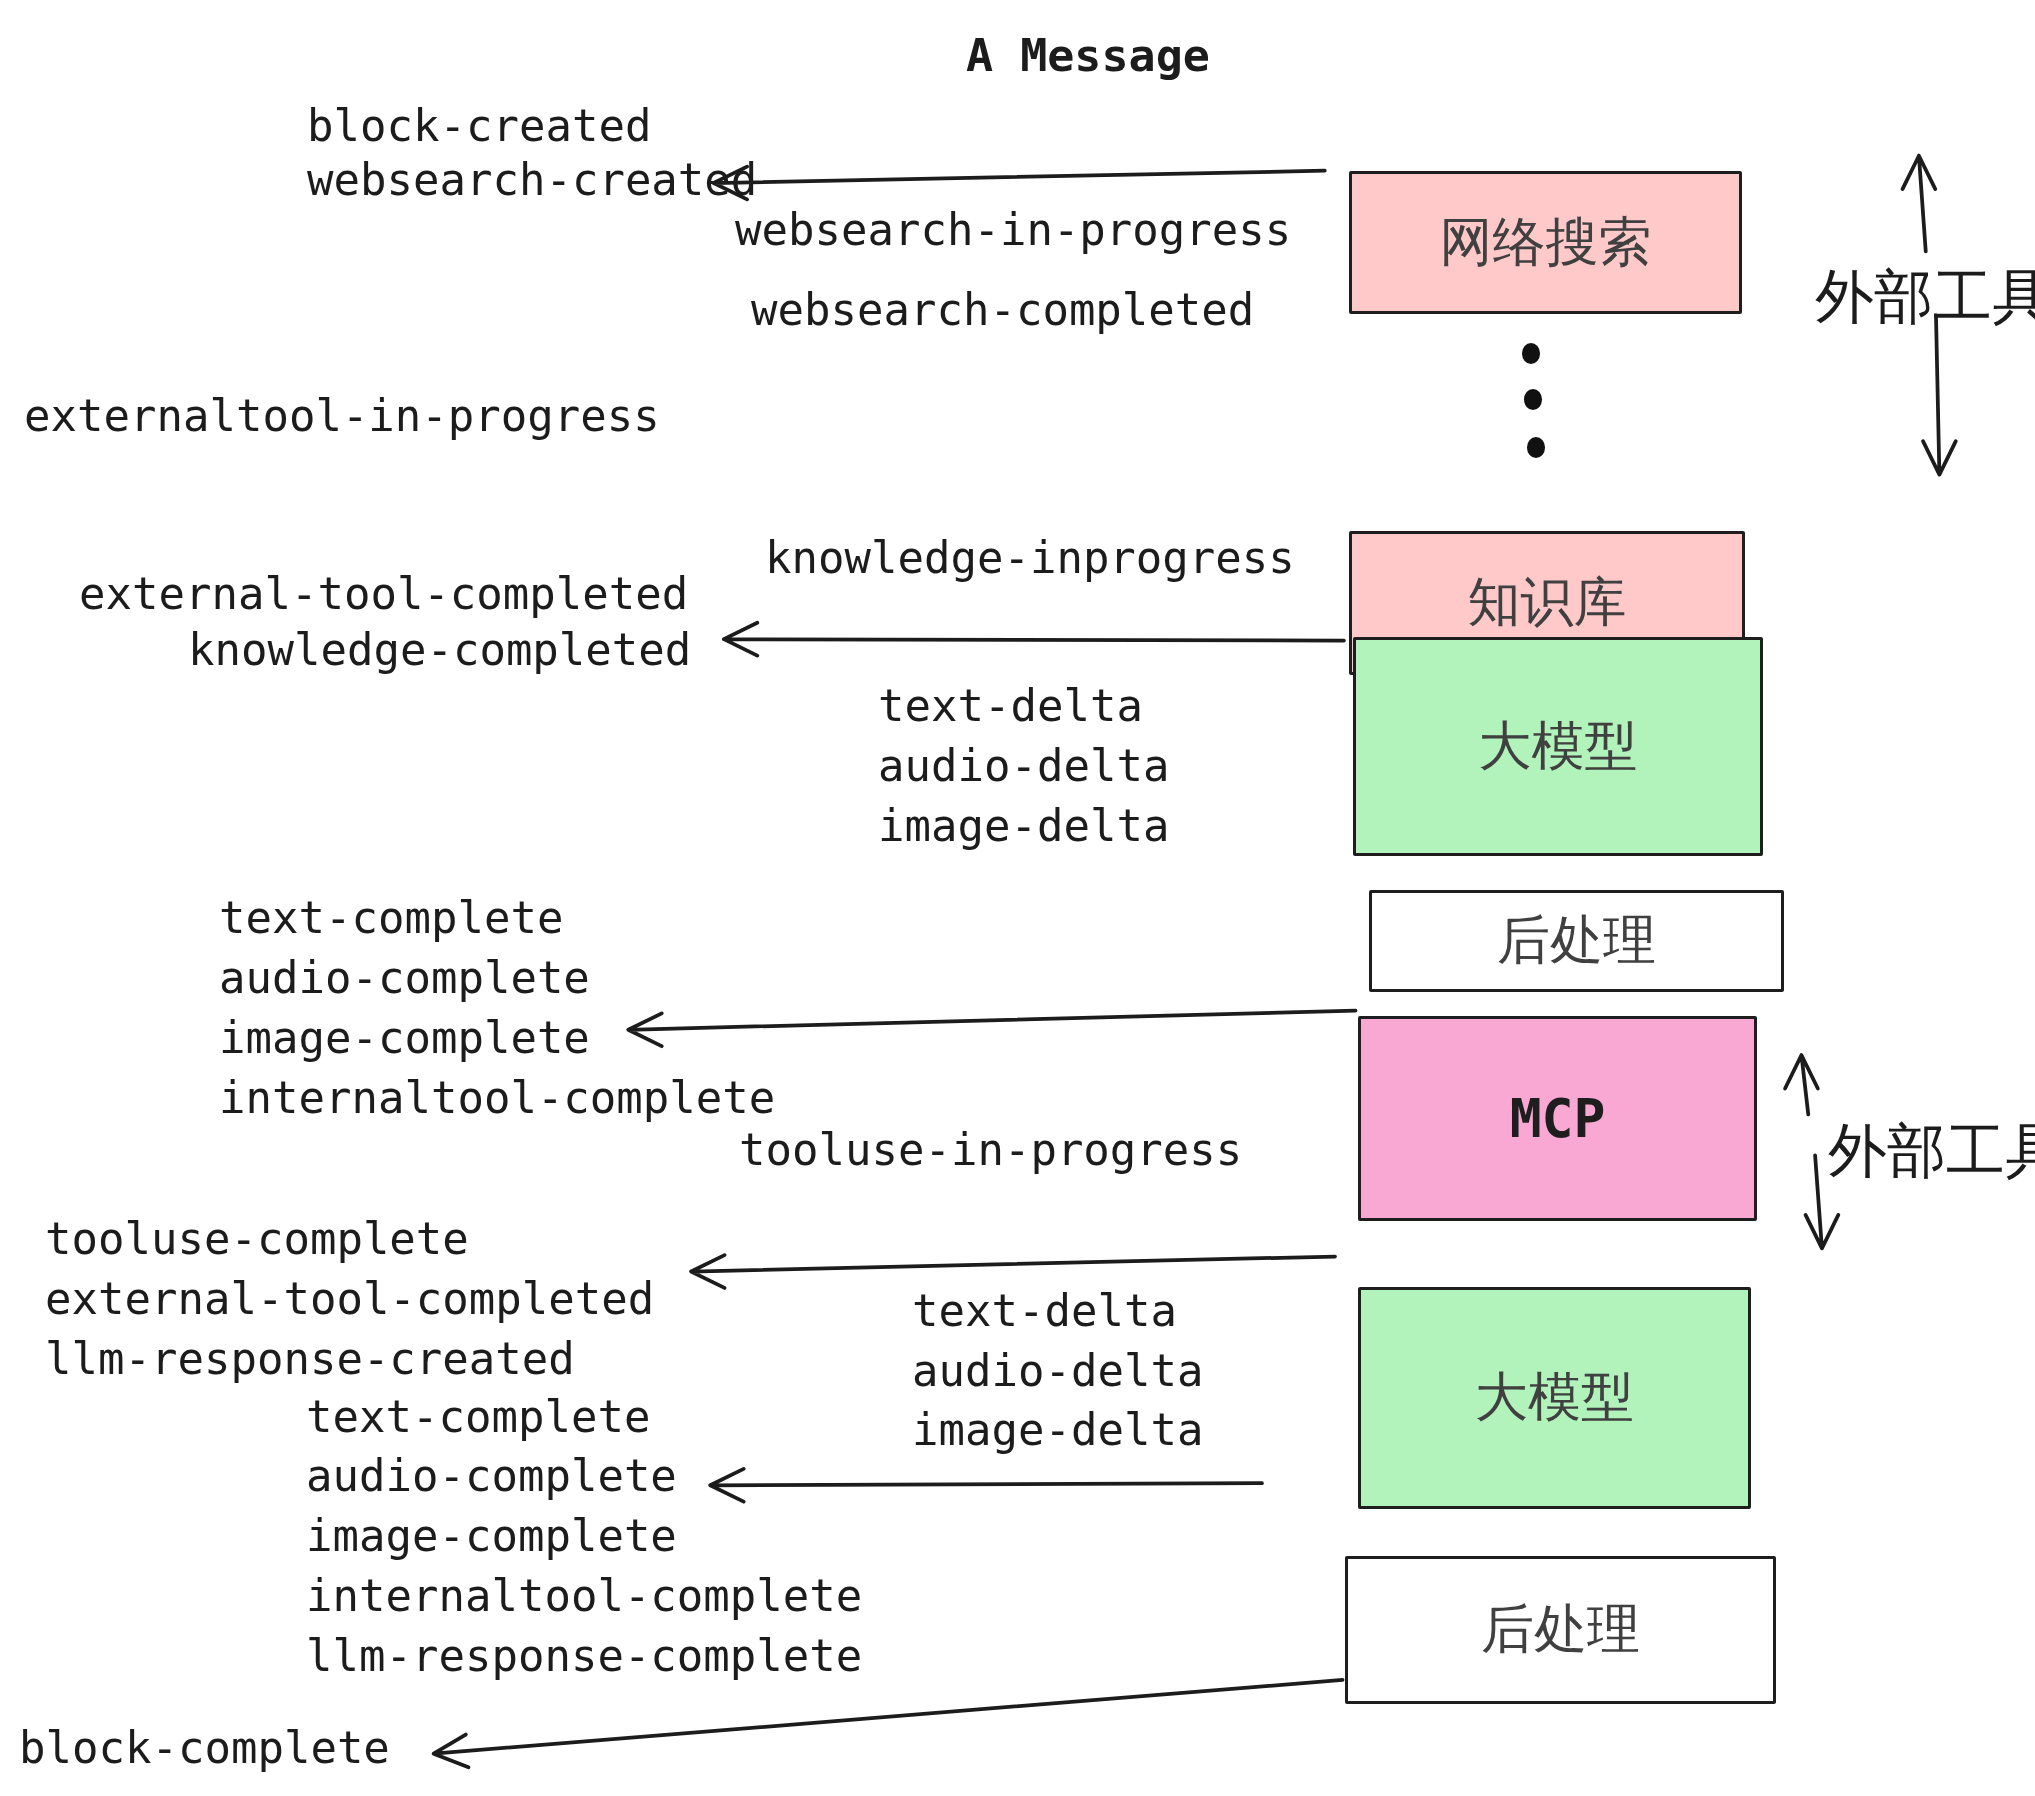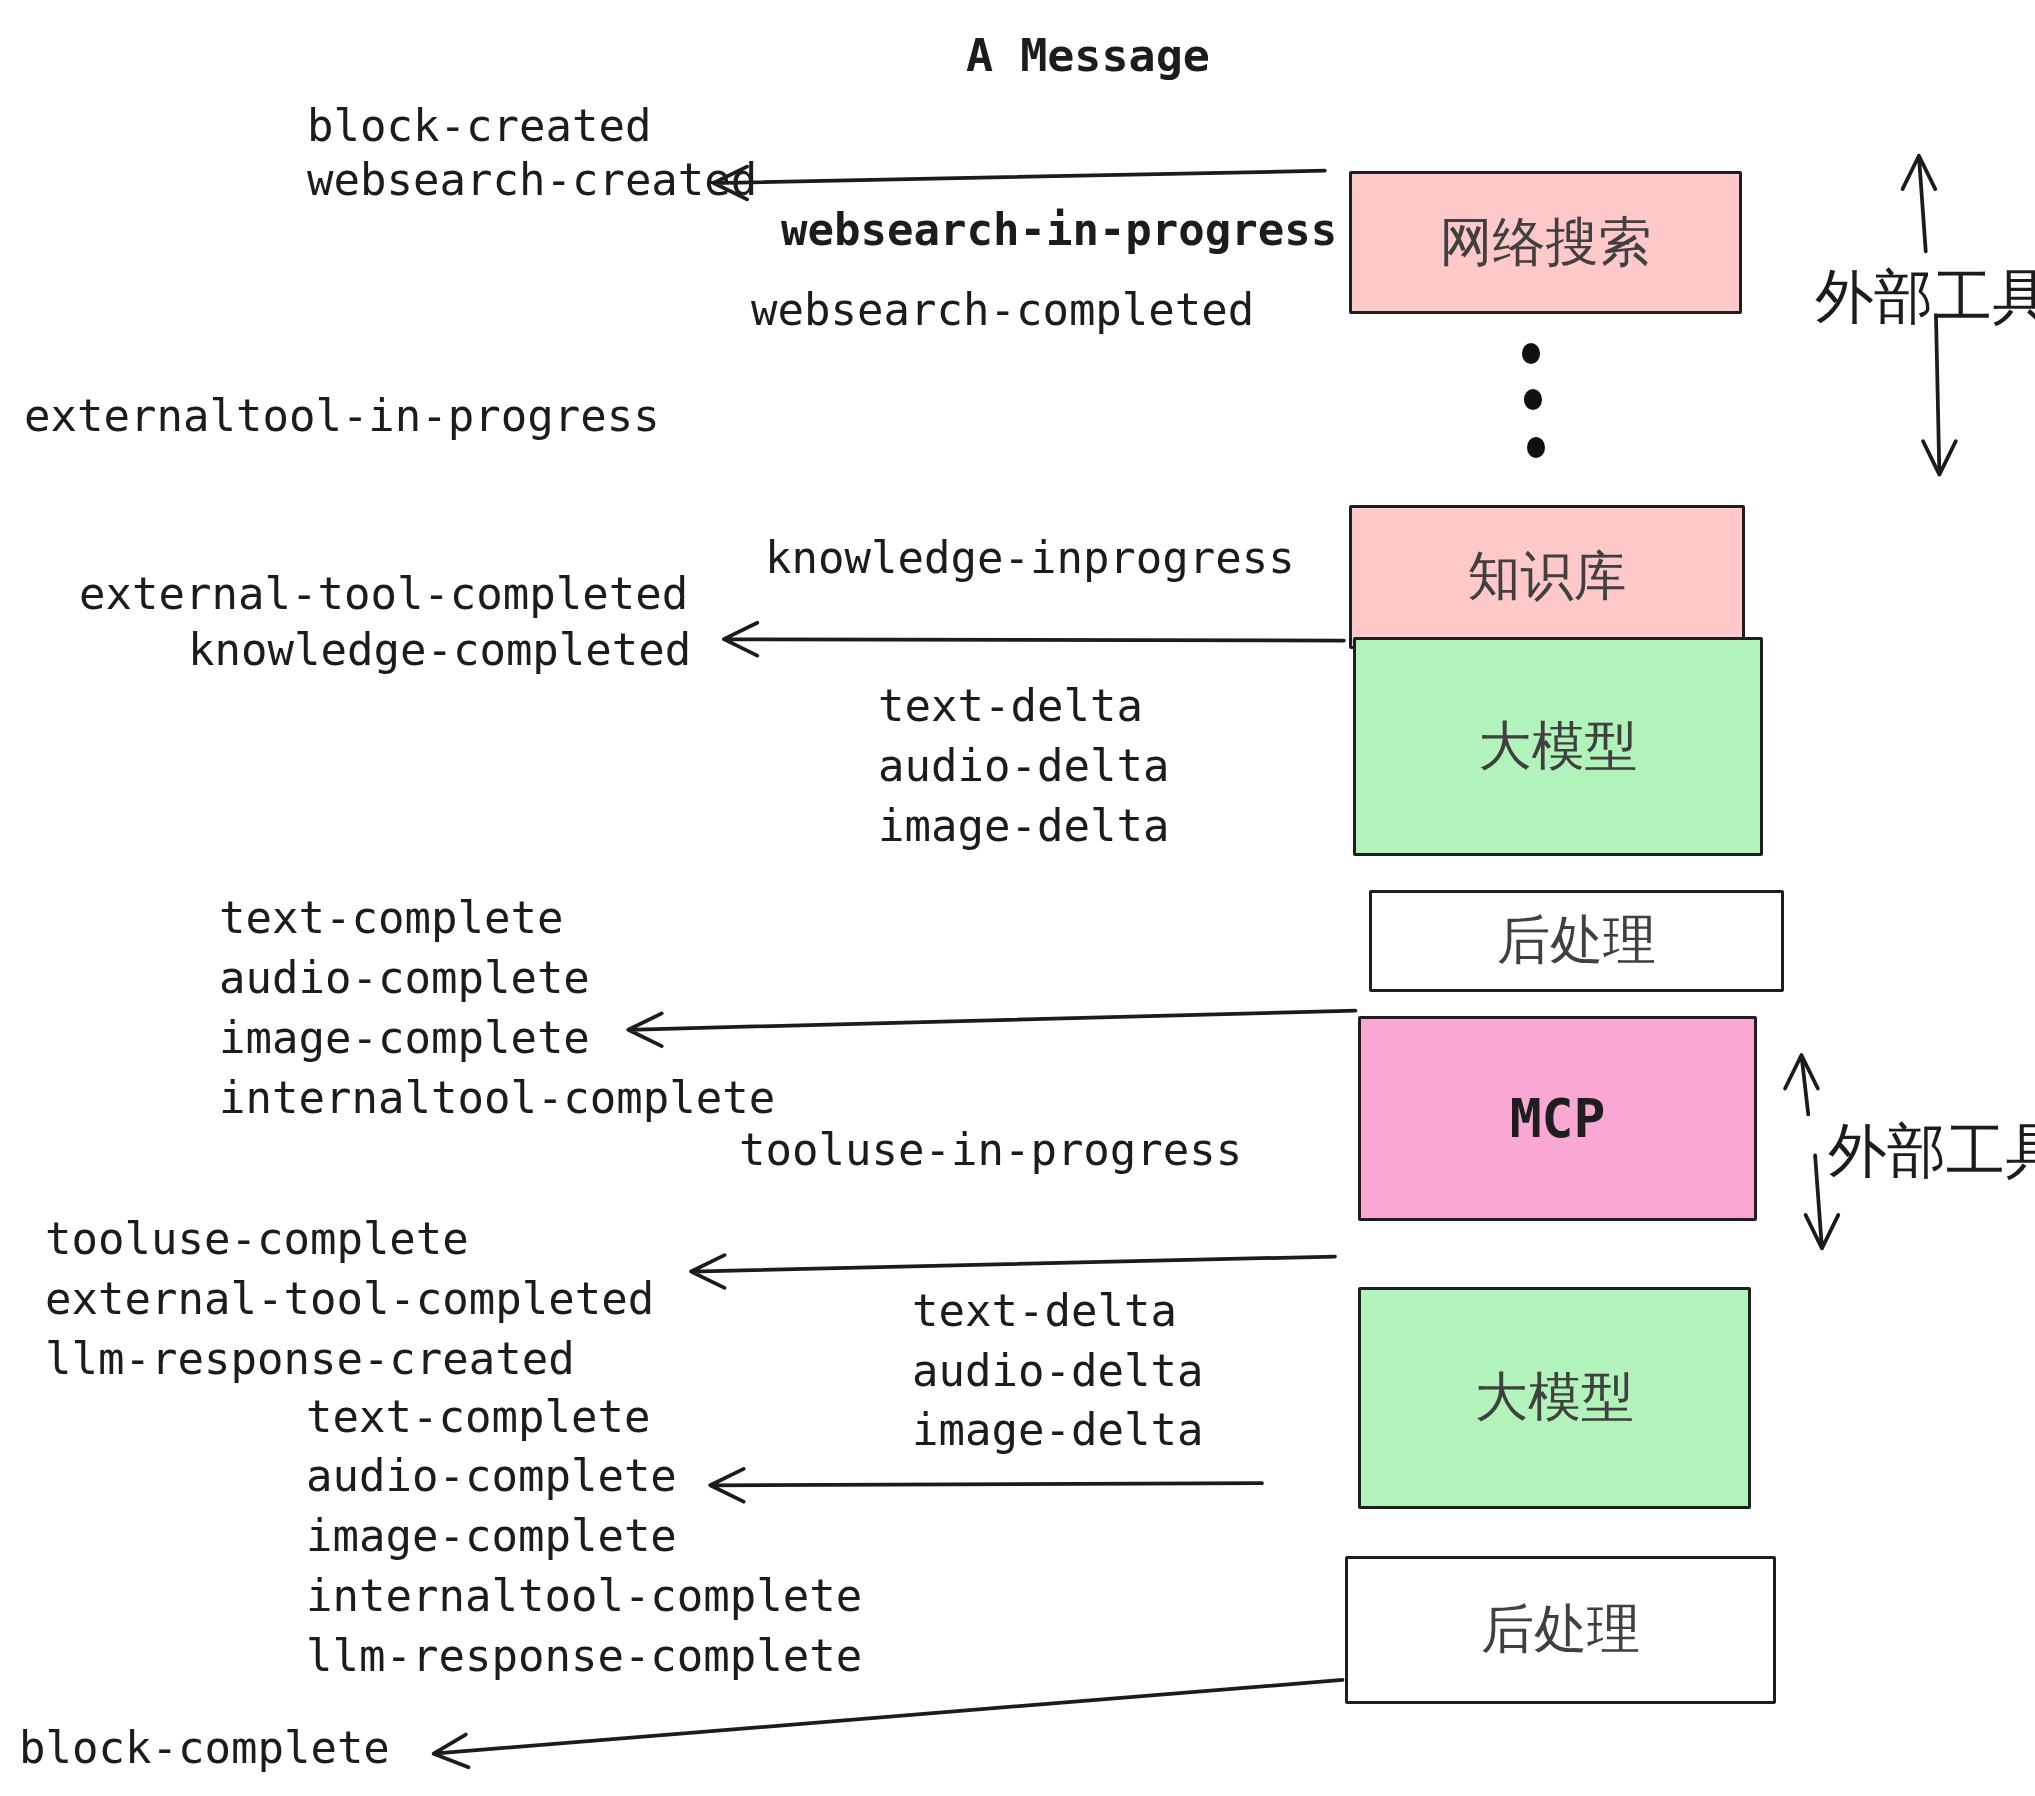--- a/index.html
+++ b/index.html
@@ -85,21 +85,21 @@
 </style>
 </head>
 <body>
 
 <div id="canvas">
 
   <div class="title" style="left:966px; top:29px;">A Message</div>
 
   <div class="evt" style="left:307px;  top:104px;">block-created</div>
   <div class="evt" style="left:307px;  top:158px;">websearch-created</div>
-  <div class="evt" style="left:781px; top:208px;font-weight:bold;">websearch-in-progress</div>
+  <div class="evt" style="left:735px; top:208px;">websearch-in-progress</div>
   <div class="evt" style="left:751px; top:288px;">websearch-completed</div>
   <div class="evt" style="left:24px;   top:394px;">externaltool-in-progress</div>
   <div class="evt" style="left:765px; top:536px;">knowledge-inprogress</div>
   <div class="evt" style="left:79px;  top:572px;">external-tool-completed</div>
   <div class="evt" style="left:188px;  top:628px;">knowledge-completed</div>
 
   <div class="evt" style="left:878px; top:684px;">text-delta</div>
   <div class="evt" style="left:878px; top:744px;">audio-delta</div>
   <div class="evt" style="left:878px; top:804px;">image-delta</div>
 
@@ -122,21 +122,21 @@
   <div class="evt" style="left:306px;  top:1454px;">audio-complete</div>
   <div class="evt" style="left:306px;  top:1514px;">image-complete</div>
   <div class="evt" style="left:306px;  top:1574px;">internaltool-complete</div>
   <div class="evt" style="left:306px;  top:1634px;">llm-response-complete</div>
 
   <div class="evt" style="left:19px;   top:1726px;">block-complete</div>
 
   <div class="box pink" style="left:1349px; top:171px;  width:393px; height:143px;">
     <span class="zh">网络搜索</span>
   </div>
-  <div class="box pink" style="left:1349px; top:505px;  width:396px; height:144px;">
+  <div class="box pink" style="left:1349px; top:531px;  width:396px; height:144px;">
     <span class="zh">知识库</span>
   </div>
   <div class="box green" style="left:1353px; top:637px;  width:410px; height:219px;">
     <span class="zh">大模型</span>
   </div>
   <div class="box white" style="left:1369px; top:890px; width:415px; height:102px;">
     <span class="zh">后处理</span>
   </div>
   <div class="box yellow" style="left:1358px; top:1016px; width:399px; height:205px;">
     <span class="latin">MCP</span>

